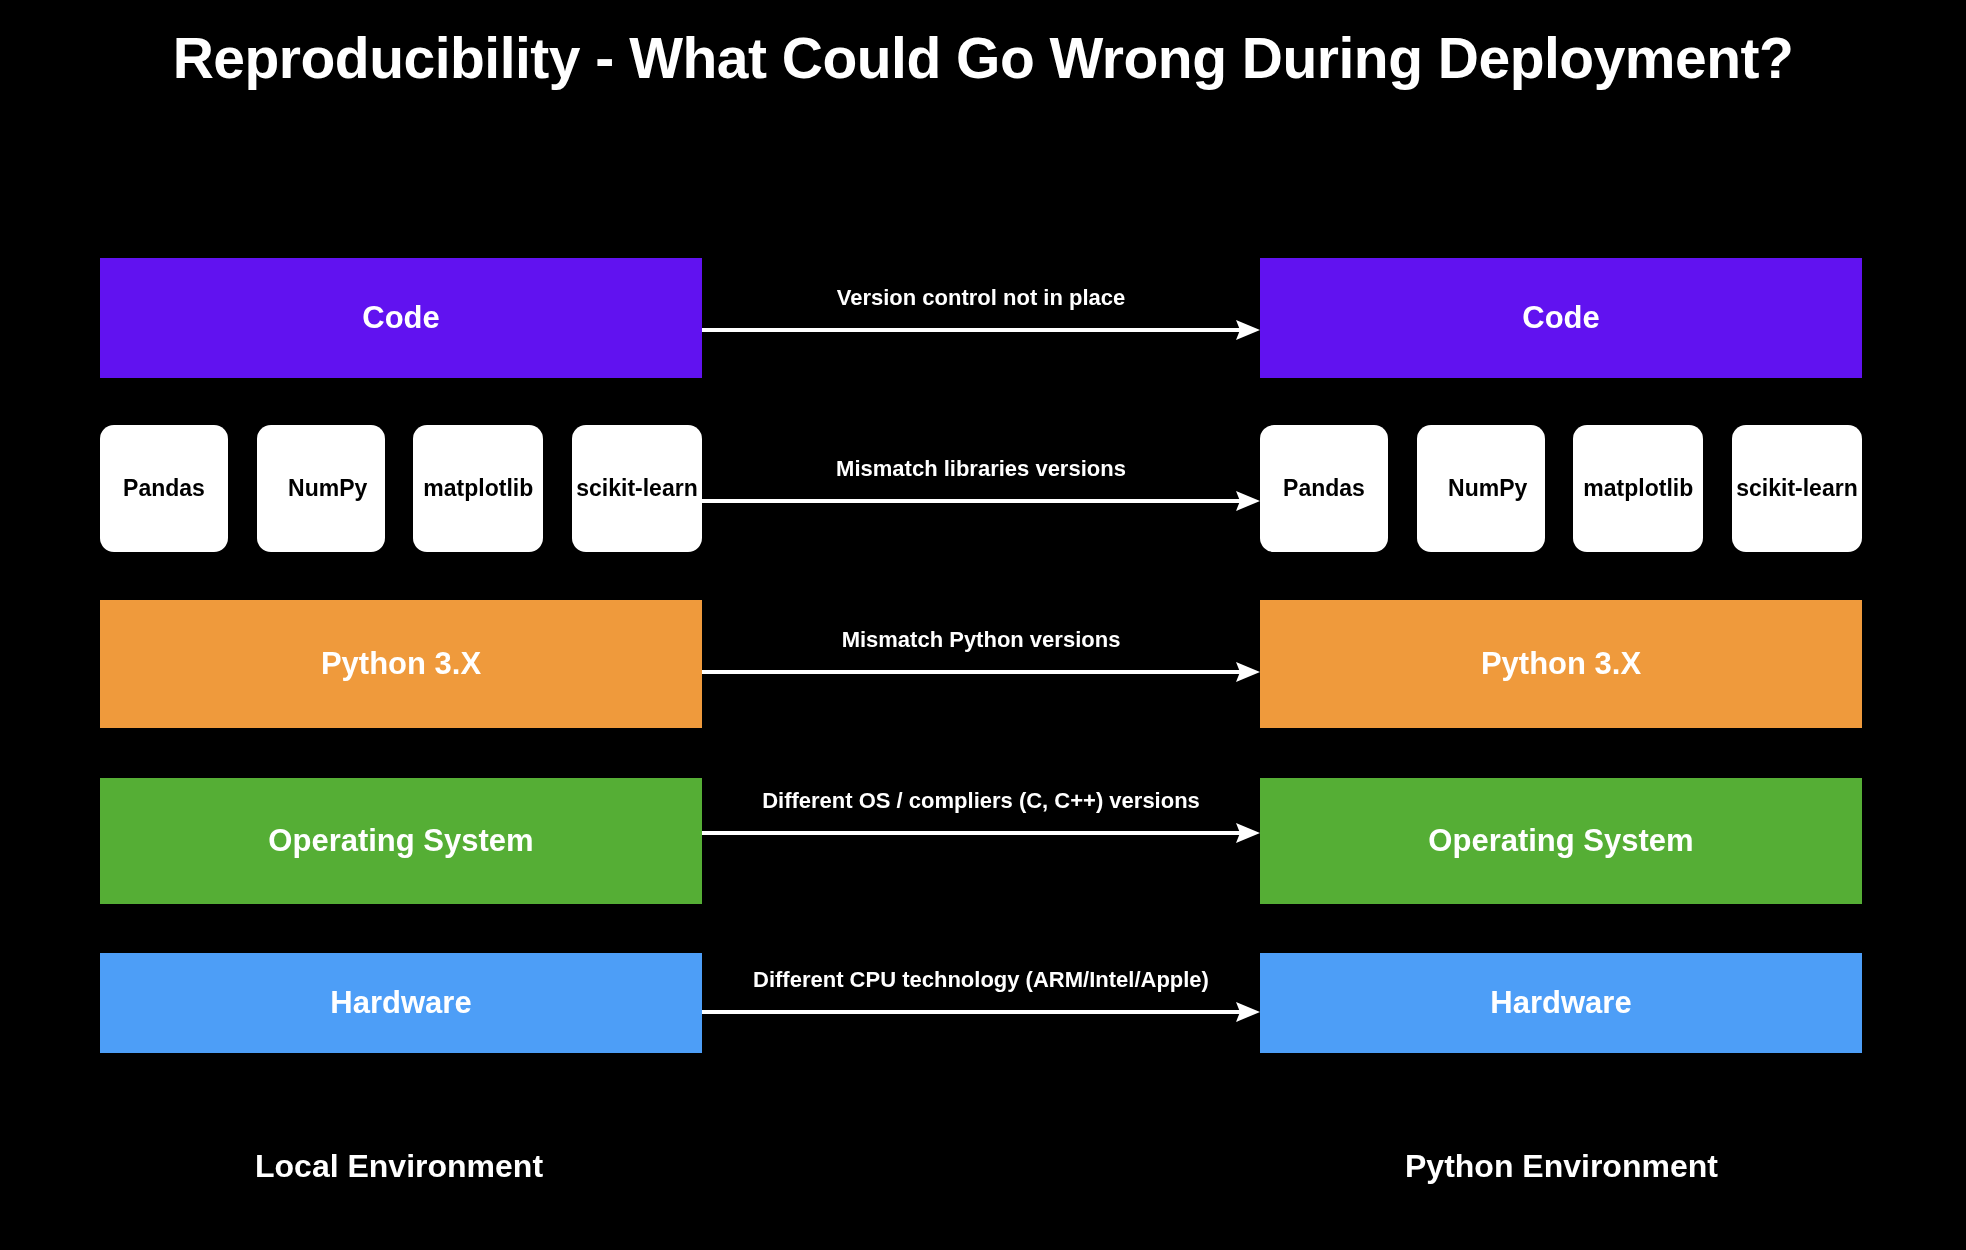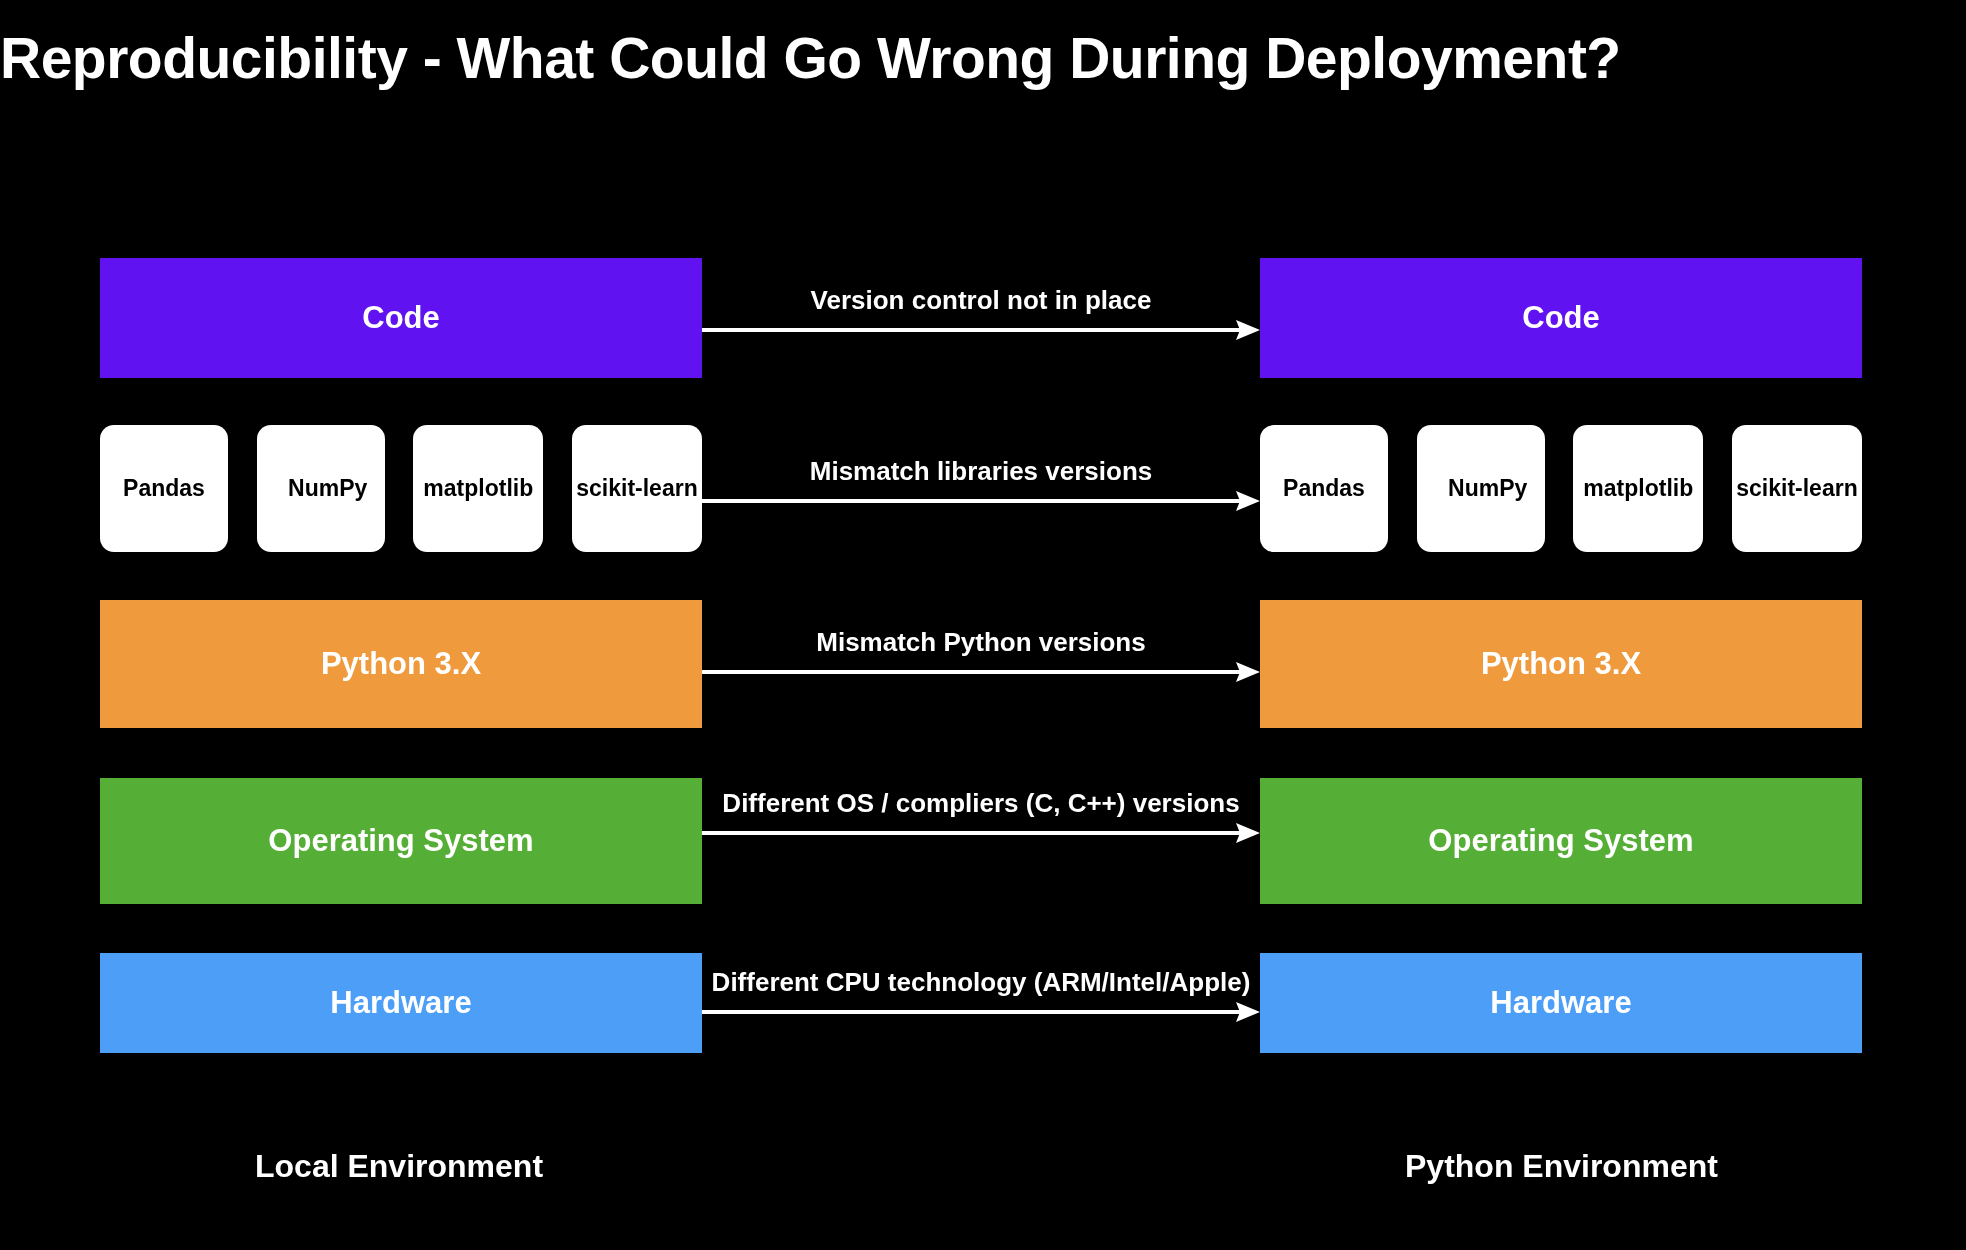--- a/index.html
+++ b/index.html
@@ -20,20 +20,21 @@
     background: #000000;
     overflow: hidden;
   }
 
   
   .slide-title {
     position: absolute;
     left: 0;
     top: 26px;
     width: 1966px;
+    text-align: center;
     color: #ffffff;
     font-size: 57px;
     font-weight: bold;
     letter-spacing: -0.5px;
     line-height: 1.15;
     white-space: nowrap;
   }
 
   
   .layer-box {
@@ -102,21 +103,21 @@
   .conn-os       { top: 789px; }
   .conn-hardware { top: 968px; }
 
   .conn-label {
     position: absolute;
     left: 0;
     top: 0;
     width: 558px;
     text-align: center;
     color: #ffffff;
-    font-size: 26px;
+    font-size: 22px;
     font-weight: bold;
     white-space: nowrap;
     line-height: 1.1;
   }
   .conn-arrow {
     position: absolute;
     left: 0;
     top: 31px;
     width: 558px;
     height: 26px;

